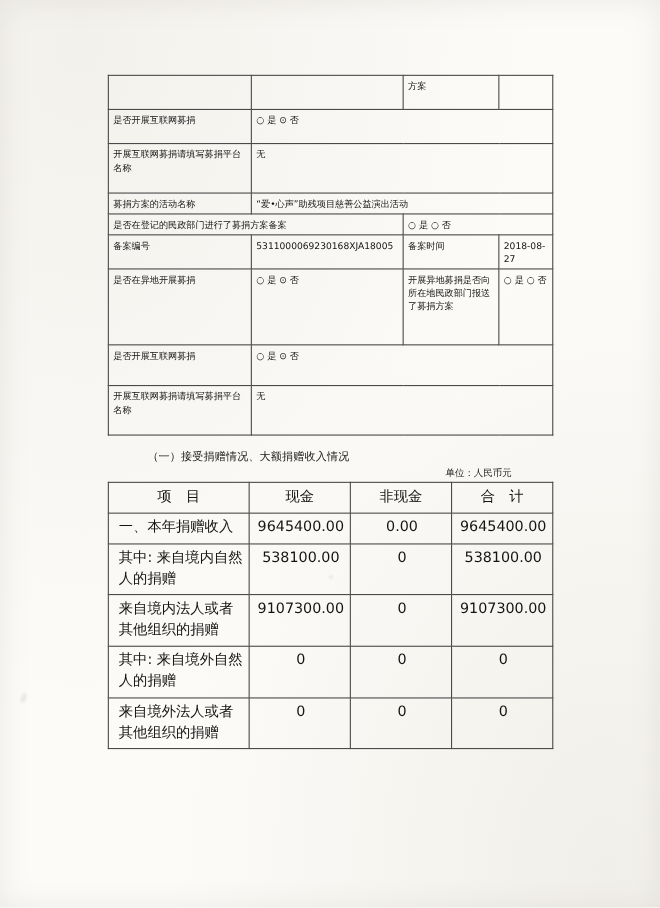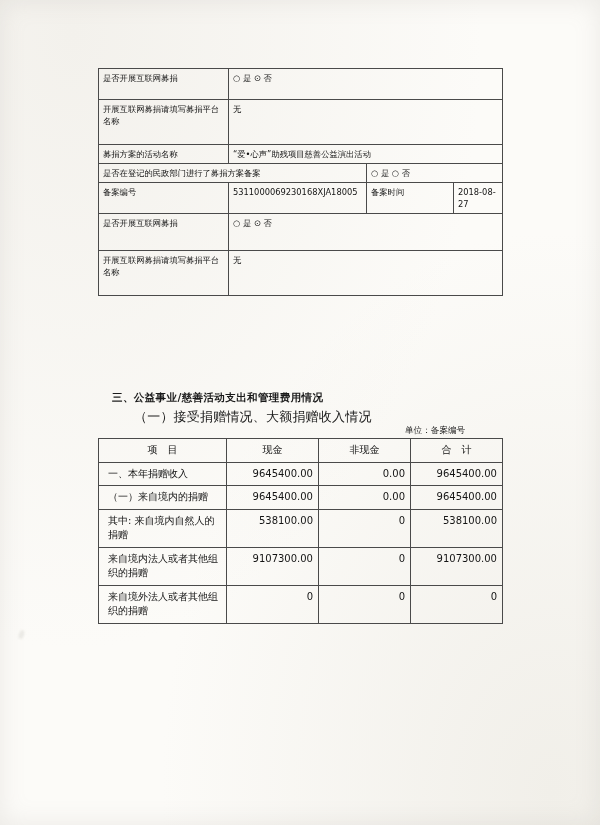--- a/index.html
+++ b/index.html
@@ -55,42 +55,42 @@
     top: 391px;
     font-size: 10.5px;
     font-weight: bold;
     letter-spacing: 0.4px;
     font-family: "DejaVu Sans", "Liberation Sans", sans-serif;
   }
   .sub-heading {
     position: absolute;
     left: 134px;
     top: 408px;
-    font-size: 13px;
+    font-size: 10px;
     letter-spacing: 0.2px;
   }
   .unit-note {
     position: absolute;
     left: 405px;
     top: 425px;
     font-size: 8.6px;
   }
   
   #fin-table {
     left: 98px;
     top: 438px;
     width: 404px;
-    font-size: 10px;
+    font-size: 13px;
   }
   #fin-table td {
     height: 14px;
     padding: 4px 5px;
   }
   #fin-table td.c { text-align: center; }
-  #fin-table td.num { text-align: right; padding-left: 7px; }
+  #fin-table td.num { text-align: center; padding-left: 7px; }
   #fin-table td.lbl { padding-left: 9px; }
   .hdr td { text-align: center; font-weight: normal; }
   .row-tall td { height: 26px; }
   .row-tall3 td { height: 40px; }
   
   .smudge {
     position: absolute;
     pointer-events: none;
     background: rgba(120,120,110,0.13);
     border-radius: 50%;
@@ -113,20 +113,26 @@
 
   <table class="tbl" id="top-table">
     <colgroup>
       <col style="width:130px">
       <col style="width:138px">
       <col style="width:87px">
       <col style="width:49px">
     </colgroup>
     <tbody>
       <tr>
+        <td style="height:24px"></td>
+        <td></td>
+        <td class="pad-l">方案</td>
+        <td></td>
+      </tr>
+      <tr>
         <td class="pad-l tall-c">是否开展互联网募捐</td>
         <td class="pad-l tall-c" colspan="3">○ 是 ⊙ 否</td>
       </tr>
       <tr>
         <td class="pad-l tall-a">开展互联网募捐请填写募捐平台名称</td>
         <td class="pad-l tall-a" colspan="3">无</td>
       </tr>
       <tr>
         <td class="pad-l">募捐方案的活动名称</td>
         <td class="pad-l" colspan="3">“爱•心声”助残项目慈善公益演出活动</td>
@@ -135,33 +141,38 @@
         <td class="pad-l" colspan="2">是否在登记的民政部门进行了募捐方案备案</td>
         <td class="pad-l" colspan="2">○ 是 ○ 否</td>
       </tr>
       <tr>
         <td class="pad-l">备案编号</td>
         <td class="pad-l">5311000069230168XJA18005</td>
         <td class="pad-l">备案时间</td>
         <td class="pad-l">2018-08-27</td>
       </tr>
       <tr>
+        <td class="pad-l" style="height:62px">是否在异地开展募捐</td>
+        <td class="pad-l" style="height:62px">○ 是 ⊙ 否</td>
+        <td class="pad-l" style="height:62px">开展异地募捐是否向所在地民政部门报送了募捐方案</td>
+        <td class="pad-l" style="height:62px">○ 是 ○ 否</td>
+      </tr>
+      <tr>
         <td class="pad-l tall-b">是否开展互联网募捐</td>
         <td class="pad-l tall-b" colspan="3">○ 是 ⊙ 否</td>
       </tr>
       <tr>
         <td class="pad-l tall-a">开展互联网募捐请填写募捐平台名称</td>
         <td class="pad-l tall-a" colspan="3">无</td>
       </tr>
     </tbody>
   </table>
 
-  <div class="sec-heading">三、公益事业/慈善活动支出和管理费用情况</div>
   <div class="sub-heading">（一）接受捐赠情况、大额捐赠收入情况</div>
-  <div class="unit-note">单位：备案编号</div>
+  <div class="unit-note">单位：人民币元</div>
 
   <table class="tbl" id="fin-table">
     <colgroup>
       <col style="width:128px">
       <col style="width:92px">
       <col style="width:92px">
       <col style="width:92px">
     </colgroup>
     <tbody>
       <tr class="hdr">
@@ -171,42 +182,42 @@
         <td class="c">合　计</td>
       </tr>
 
       <tr class="row-tall">
         <td class="lbl">一、本年捐赠收入</td>
         <td class="num">9645400.00</td>
         <td class="num">0.00</td>
         <td class="num">9645400.00</td>
       </tr>
 
-      <tr class="row-tall">
-        <td class="lbl">（一）来自境内的捐赠</td>
-        <td class="num">9645400.00</td>
-        <td class="num">0.00</td>
-        <td class="num">9645400.00</td>
-      </tr>
 
       <tr class="row-tall3">
         <td class="lbl">其中: 来自境内自然人的捐赠</td>
         <td class="num">538100.00</td>
         <td class="num">0</td>
         <td class="num">538100.00</td>
       </tr>
 
       <tr class="row-tall3">
         <td class="lbl">来自境内法人或者其他组织的捐赠</td>
         <td class="num">9107300.00</td>
         <td class="num">0</td>
         <td class="num">9107300.00</td>
       </tr>
 
 
+      <tr class="row-tall3">
+        <td class="lbl">其中: 来自境外自然人的捐赠</td>
+        <td class="num">0</td>
+        <td class="num">0</td>
+        <td class="num">0</td>
+      </tr>
 
       <tr class="row-tall3">
         <td class="lbl">来自境外法人或者其他组织的捐赠</td>
         <td class="num">0</td>
         <td class="num">0</td>
         <td class="num">0</td>
       </tr>
 
     </tbody>
   </table>

